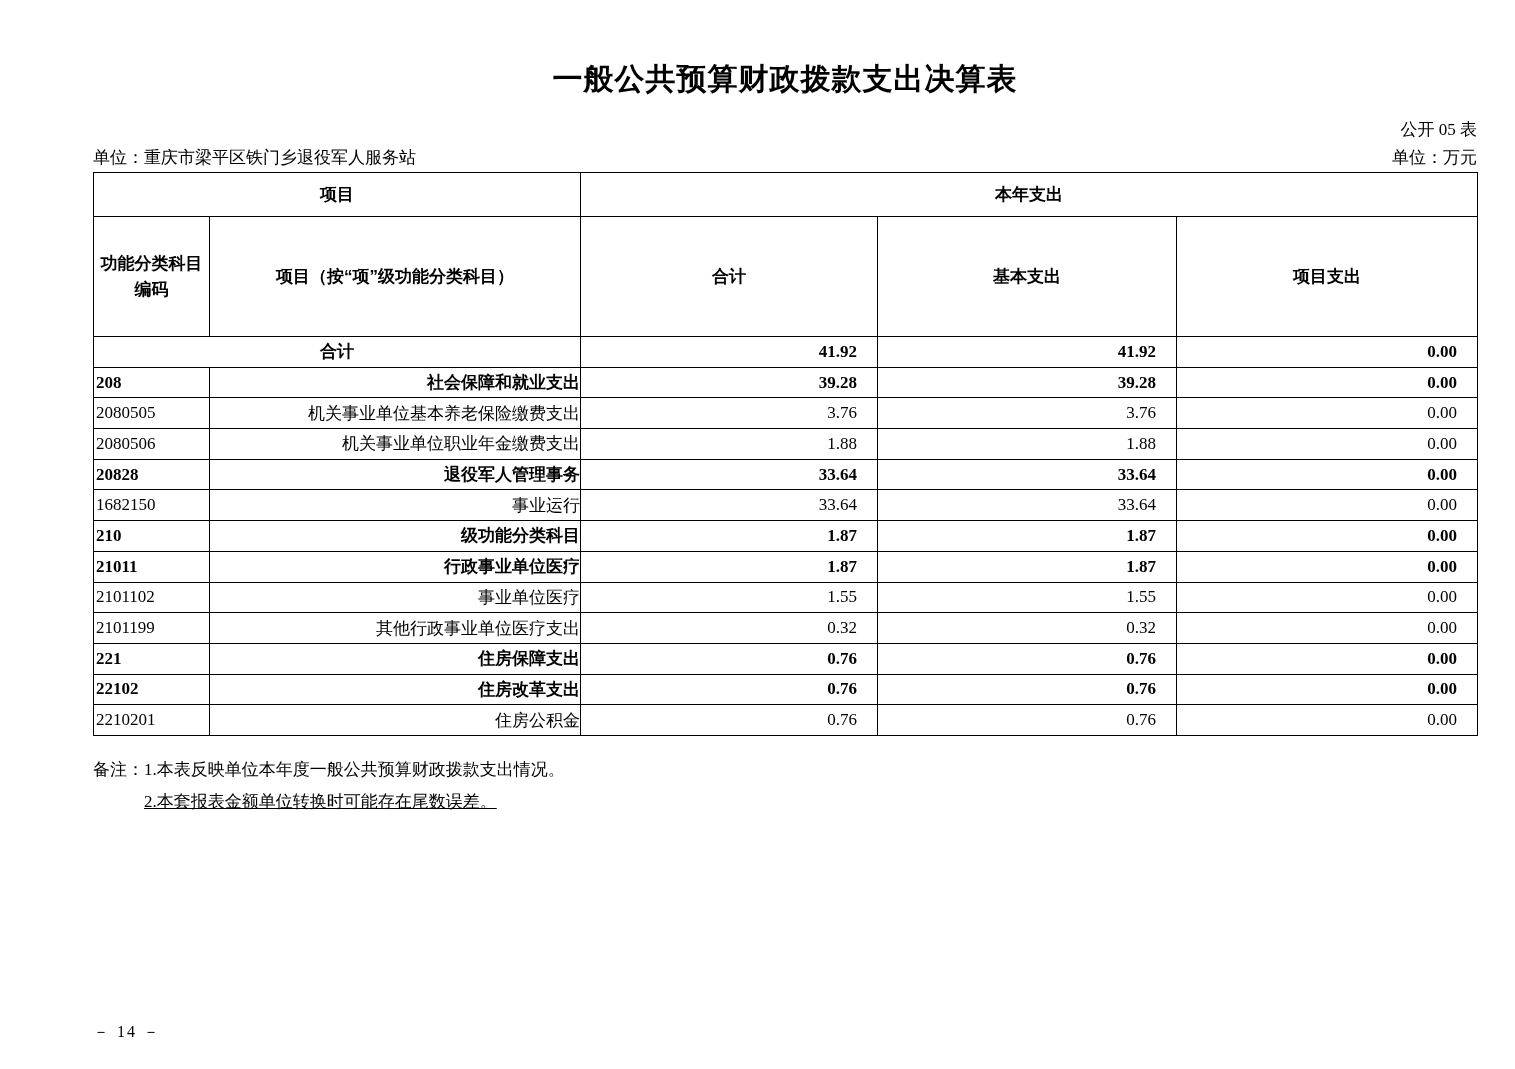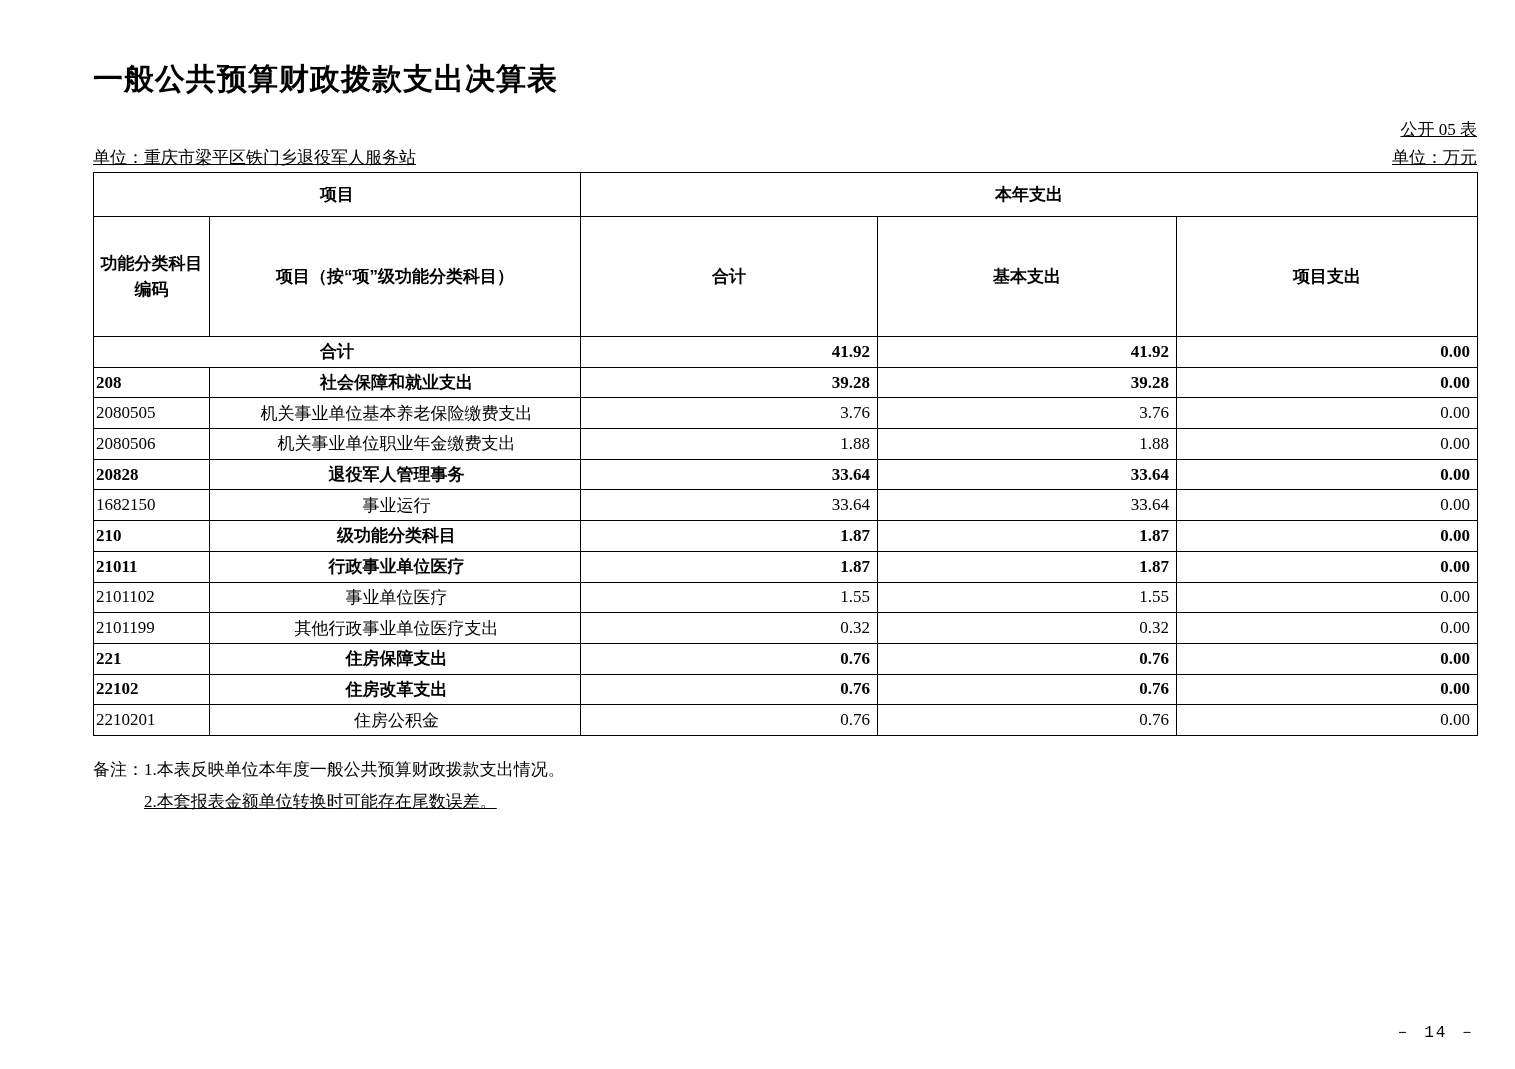--- a/index.html
+++ b/index.html
@@ -10,32 +10,32 @@
     height: 1069px;
     background: #ffffff;
     color: #000000;
     font-family: "Liberation Serif", "DejaVu Serif", serif;
     overflow: hidden;
   }
   .content {
     padding: 62px 38px 0 93px;
   }
   .title {
+    text-align: center;
     font-size: 30px;
     line-height: 34px;
     font-weight: bold;
     font-family: "Liberation Serif", "DejaVu Serif", serif;
     letter-spacing: 1px;
   }
   .meta-row {
     font-size: 17px;
     line-height: 20px;
     display: flex;
     justify-content: space-between;
-    text-decoration: underline;
   }
   .meta-row-1 { margin-top: 24px; justify-content: flex-end; }
   .meta-row-2 { margin-top: 8px; }
   table {
     margin-top: 4px;
     width: 1384px;
     border-collapse: collapse;
     table-layout: fixed;
   }
   th, td {
@@ -54,50 +54,49 @@
   tr.h1 { height: 44px; }
   tr.h2 { height: 120px; }
   tr.h2 th { line-height: 26px; }
   tbody tr { height: 30.7px; }
   td.cell-code {
     text-align: left;
     padding-left: 2px;
     font-family: "Liberation Serif", "DejaVu Serif", serif;
   }
   td.cell-name {
-    text-align: center;
+    text-align: right;
     padding-left: 3px;
   }
   td.cell-merged {
     text-align: center;
   }
   td.cell-num {
     text-align: right;
-    padding-right: 7px;
+    padding-right: 20px;
     font-family: "Liberation Serif", "DejaVu Serif", serif;
   }
   tbody tr.bold td { font-weight: bold; }
   tbody tr.bold td.cell-name, tbody tr.bold td.cell-merged {
     font-family: "Liberation Sans", "DejaVu Sans", sans-serif;
   }
   .notes {
     margin-top: 18px;
     font-size: 17px;
     line-height: 32px;
   }
   .note-2 { padding-left: 51px; text-decoration: underline; }
   .page-number {
     position: absolute;
     top: 1022px;
     left: 93px;
     width: 1384px;
-    text-align: right;
+    text-align: left;
     font-size: 16px;
     letter-spacing: 2px;
-    font-family: Liberation Mono, monospace;
   }
 </style>
 </head>
 <body>
 
 <div class="page">
   <div class="content">
     <h1 class="title">一般公共预算财政拨款支出决算表</h1>
 
     <div class="meta-row meta-row-1">

